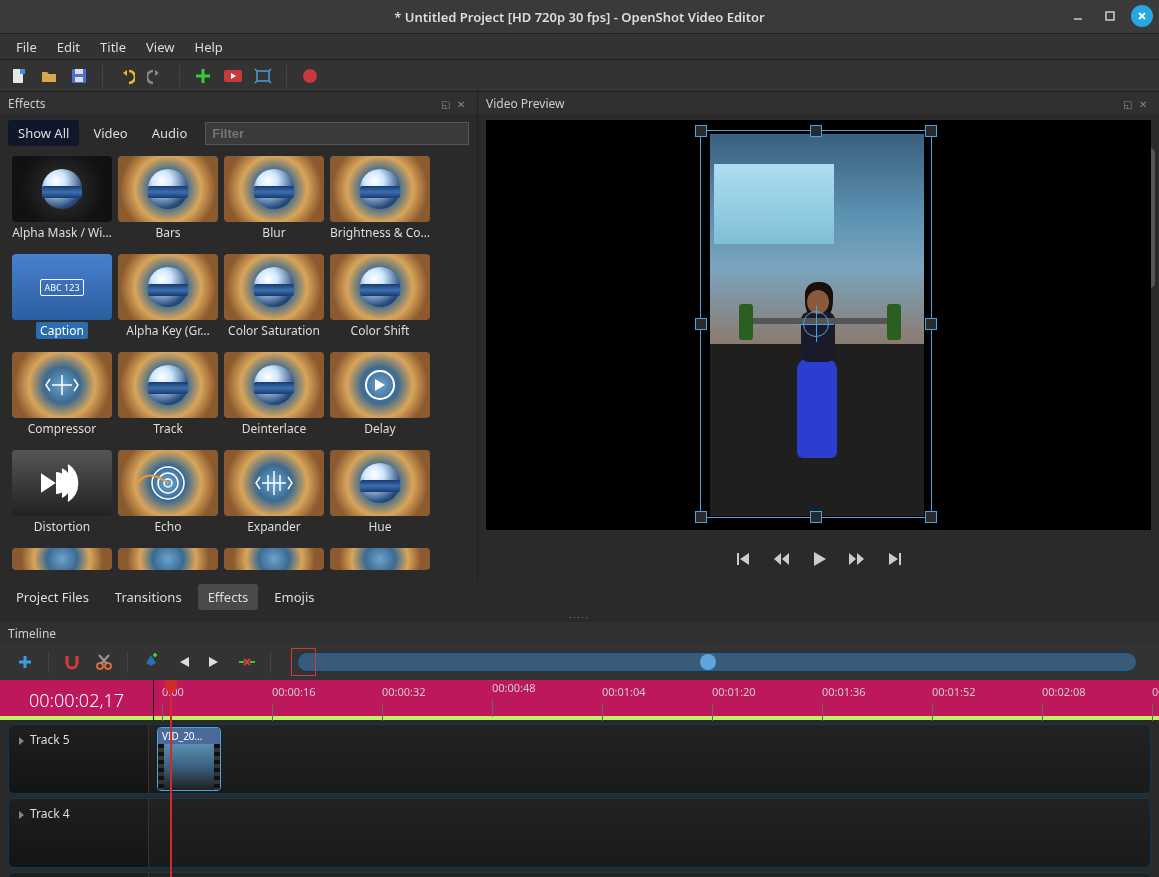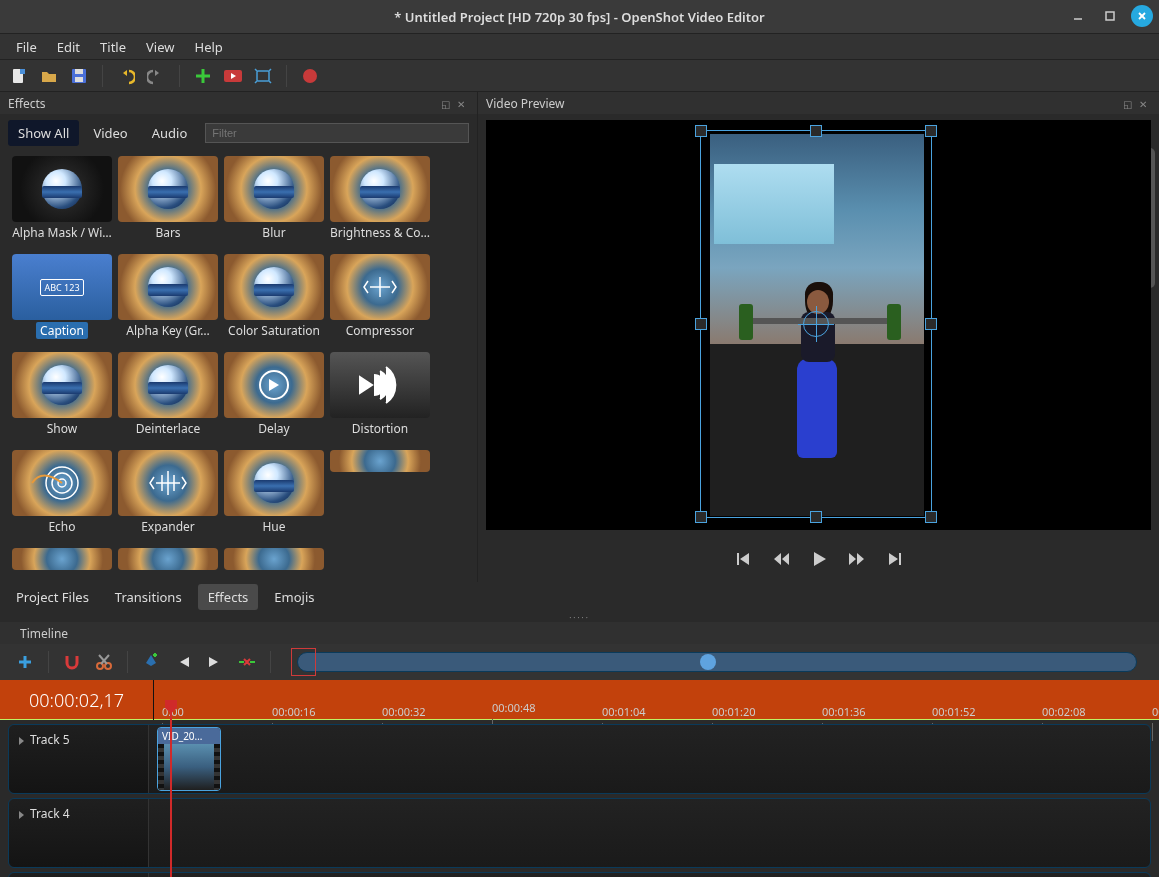--- a/index.html
+++ b/index.html
@@ -24,21 +24,21 @@
   .mainrow { display: flex; height: 490px; }
   
   
   .effects { width: 478px; display: flex; flex-direction: column; background: #2a2a2a; border-right: 1px solid #222; }
   .panelhdr { height: 22px; background: #303030; font-size: 12px; padding: 3px 8px; display:flex; align-items:center; color:#ccc; }
   .panelhdr .spacer { flex:1; }
   .panelhdr .wc { width:12px; height:12px; margin-left:4px; font-size:10px; color:#888;}
   .effects-tabs { display: flex; align-items: center; padding: 6px 8px; gap: 4px; }
   .eftab { padding: 4px 10px; font-size: 13px; border-radius: 3px; }
   .eftab.active { background: #0f172a; }
-  .effects-tabs input { flex:1; background:#3a3a3a; border:1px solid #555; color:#7dd3fc; padding:3px 6px; font-size:11px; margin-left:4px; }
+  .effects-tabs input { flex:1; background:#3a3a3a; border:1px solid #555; color:#7dd3fc; padding:3px 6px; font-size:13px; margin-left:4px;font-weight:bold; }
   .effgrid { flex:1; overflow:hidden; padding: 4px 10px; display: grid; grid-template-columns: repeat(4, 104px); grid-auto-rows: 90px; gap: 8px 2px; align-content:start; position:relative; }
   .effitem { display:flex; flex-direction:column; align-items:center; gap:2px; }
   .effthumb { width: 100px; height: 66px; border-radius: 4px; background: radial-gradient(circle at 50% 50%, #6aa3cf 0%, #3c6a8f 30%, #d9a55a 55%, #8c5a2f 80%); display:flex; align-items:center; justify-content:center; position:relative; overflow:hidden; }
   .effball { width: 40px; height: 40px; border-radius:50%; background: radial-gradient(circle at 35% 30%, #fff 0%, #d0e8ff 25%, #2a4f7f 70%, #0a1a3f 100%); position:relative; }
   .effball::after { content:""; position:absolute; left:0; right:0; top:42%; height:30%; background:linear-gradient(#1a3a6f,#3a6faf,#1a3a6f); border-radius:2px; }
   .efflabel { font-size: 12px; color:#ddd; text-align:center; max-width:104px; white-space:nowrap; overflow:hidden; text-overflow:ellipsis; }
   .efflabel.sel { background:#2a6eaf; color:#fff; padding:0 4px; border-radius:2px; }
   .effthumb.dark { background: radial-gradient(circle at 50% 50%, #333 0%, #111 70%); }
   .effthumb.caption { background: linear-gradient(180deg,#4a7fcf 0%, #2a5f9f 100%); }
   .effgrid .bottomrow .effthumb { height: 28px; }
@@ -73,29 +73,29 @@
   .crosshair::before,.crosshair::after { content:""; position:absolute; background:#4aa3df; }
   .crosshair::before { left:50%; top:-6px; bottom:-6px; width:1px; margin-left:-0.5px; }
   .crosshair::after { top:50%; left:-6px; right:-6px; height:1px; margin-top:-0.5px; }
   .playctrls { height:46px; display:flex; align-items:center; justify-content:center; gap:18px; }
   .playbtn { width:20px; height:20px; color:#ccc; font-size:18px; display:flex; align-items:center; justify-content:center; }
   
   .hgrip { height:10px; text-align:center; font-size:8px; color:#888; letter-spacing:2px; }
 
   
   .timeline-panel { flex:1; display:flex; flex-direction:column; background:#2a2a2a; }
-  .tlhdr { height:22px; background:#303030; font-size:12px; padding:3px 20px; color:#ccc; }
+  .tlhdr { height:22px; background:#303030; font-size:12px; padding:3px 8px; color:#ccc; }
   .tltool { height:36px; background:#333; display:flex; align-items:center; padding:0 14px; gap:10px; }
   .tt { width:22px; height:22px; display:flex; align-items:center; justify-content:center; font-size:16px; }
   .ttsep { width:1px; height:22px; background:#444; margin:0 2px; }
   .zoomslider { position:relative; flex:1; height:20px; margin-left:6px; display:flex; align-items:center; }
   .zoomslider .track { height:20px; width:100%; background:#3a5a7a; border-radius:10px; }
   .zoomslider .thumb { position:absolute; left:48%; width:16px; height:16px; background:#5fa3df; border-radius:50%; }
   .zoomslider .sel { position:absolute; left:0.2%; width:3%; height:28px; border:1px solid #cf3a3a; top:-4px; }
-  .ruler { height:40px; background:#c2410c; display:flex; position:relative; border-bottom:1px solid #bef264;align-items:center; }
+  .ruler { height:40px; background:#be185d; display:flex; position:relative; border-bottom:4px solid #bef264; }
   .tc { width:154px; height:40px; display:flex; align-items:center; justify-content:center; font-size:18px; color:#fff; font-weight:300; border-right:1px solid #111; }
   .ticks { flex:1; position:relative; font-size:11px; color:#ccc; }
   .tick { position:absolute; top:0; text-align:left; }
   .tick .ln { position:absolute; left:0; bottom:-22px; width:1px; height:18px; background:#666; }
   .playhead { position:absolute; top:0; bottom:-200px; width:2px; background:#d02a2a; z-index:20; }
   .playhead::before { content:""; position:absolute; left:-5px; top:0; width:12px; height:14px; background:#d02a2a; clip-path: polygon(0 0,100% 0,100% 60%,50% 100%,0 60%); }
   .tracks { position:relative; overflow:hidden; }
   .track { height:70px; background:linear-gradient(#222,#1a1a1a); display:flex; border-radius:6px; margin:4px 8px; position:relative; border:1px solid #0a3a5a; }
   .trackhdr { width:140px; background:linear-gradient(#1f1f1f,#141414); border-right:1px solid #333; font-size:12px; padding:6px 10px; border-radius:6px 0 0 6px; }
   .trackhdr .chev { display:inline-block; width:0; height:0; border-top:4px solid transparent; border-bottom:4px solid transparent; border-left:5px solid #888; margin-right:6px; vertical-align:middle;}
@@ -254,34 +254,40 @@
           <div class="efflabel">Alpha Key (Gr…</div>
         </div>
         <div class="effitem">
           <div class="effthumb ">
             <div class="effball"></div>
           </div>
           <div class="efflabel">Color Saturation</div>
         </div>
         <div class="effitem">
           <div class="effthumb ">
+            <div class="effball"></div>
+          </div>
+          <div class="efflabel">Color Shift</div>
+        </div>
+        <div class="effitem">
+          <div class="effthumb ">
             <svg width="60" height="40">
               <g stroke="#fff" stroke-width="1.5" fill="none">
                 <path d="M20 20h20M18 14l-4 6 4 6M42 14l4 6-4 6"></path>
                 <line x1="30" y1="10" x2="30" y2="30"></line>
               </g>
             </svg>
           </div>
           <div class="efflabel">Compressor</div>
         </div>
         <div class="effitem">
           <div class="effthumb ">
             <div class="effball"></div>
           </div>
-          <div class="efflabel">Show</div>
+          <div class="efflabel">Track</div>
         </div>
         <div class="effitem">
           <div class="effthumb ">
             <div class="effball"></div>
           </div>
           <div class="efflabel">Deinterlace</div>
         </div>
         <div class="effitem">
           <div class="effthumb ">
             <svg width="50" height="40">

